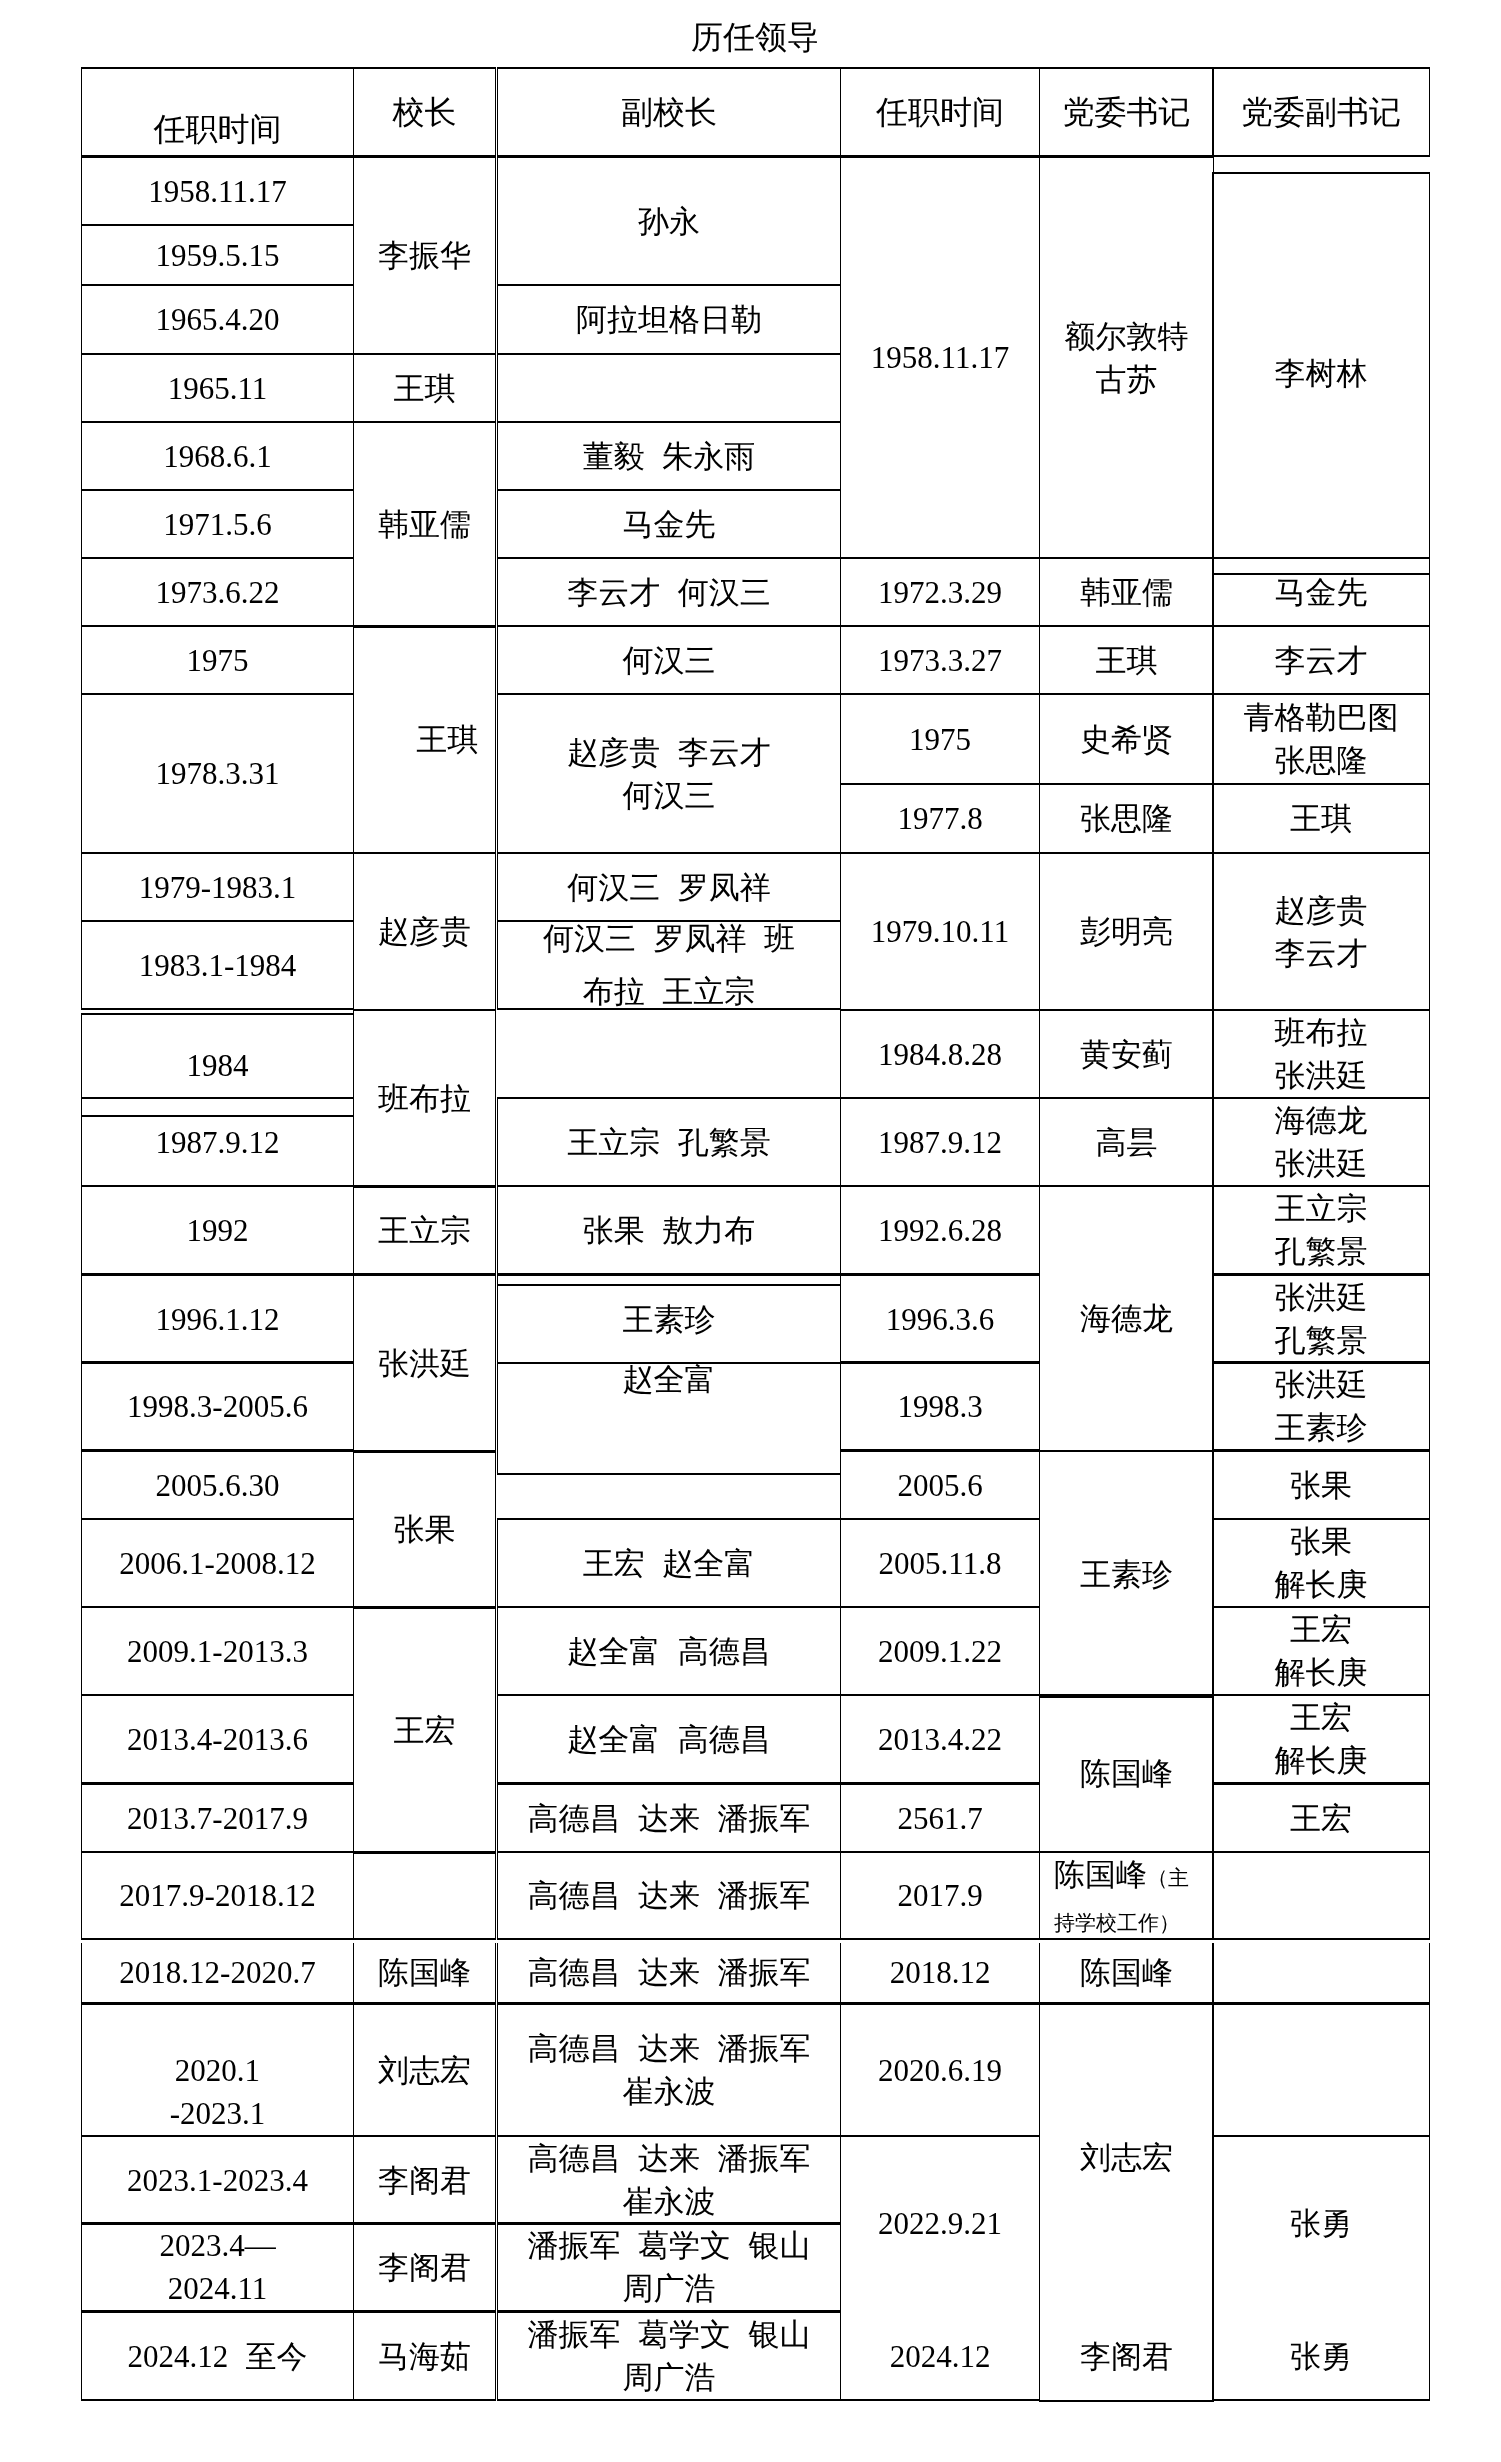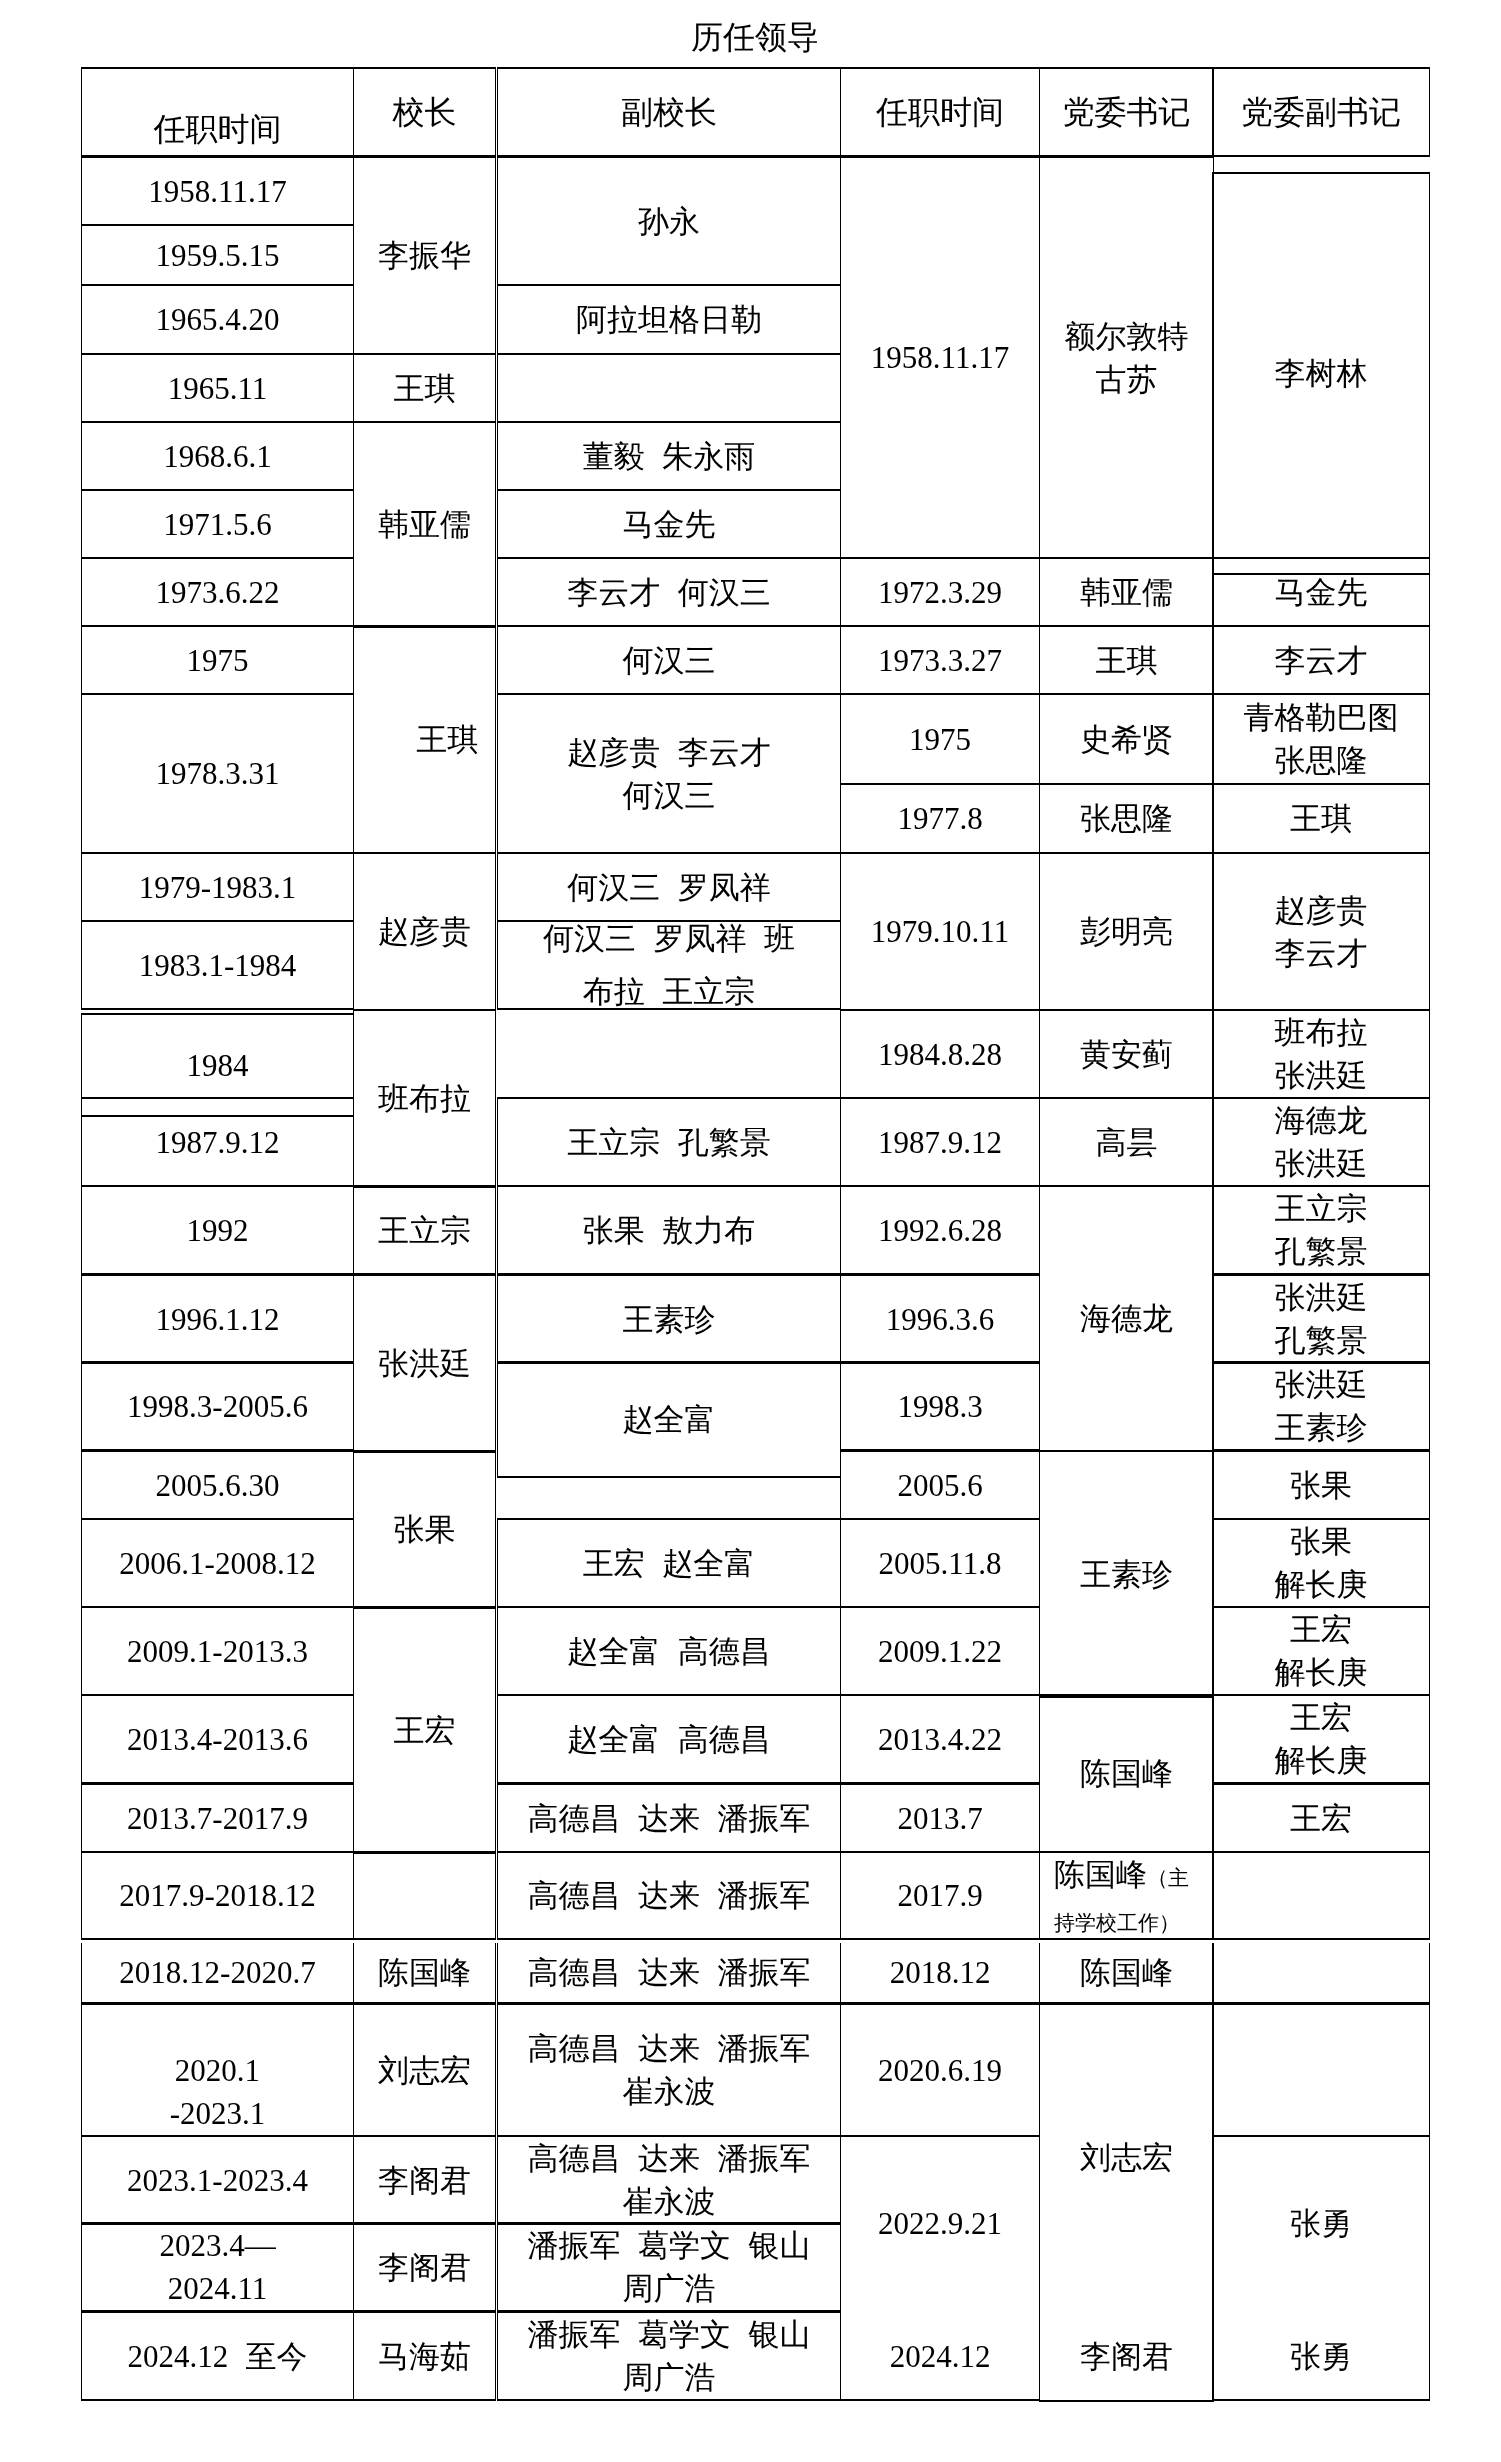--- a/index.html
+++ b/index.html
@@ -102,21 +102,21 @@
   <div class="cell c2" style="top:557px;height:70px">李云才 何汉三</div>
   <div class="cell c2" style="top:625px;height:70px">何汉三</div>
   <div class="cell c2" style="top:693px;height:161px">赵彦贵 李云才
 何汉三</div>
   <div class="cell c2" style="top:852px;height:70px">何汉三 罗凤祥</div>
   <div class="cell c2 lh-wide" style="top:920px;height:90px">何汉三 罗凤祥 班
 布拉 王立宗</div>
   <div class="cell c2" style="top:1097px;height:90px">王立宗 孔繁景</div>
   <div class="cell c2" style="top:1185px;height:90px">张果 敖力布</div>
   <div class="cell c2" style="top:1274px;height:90px">王素珍</div>
-  <div class="cell c2" style="top:1361px;height:117px">赵全富</div>
+  <div class="cell c2" style="top:1284px;height:191px">赵全富</div>
   <div class="cell c2" style="top:1518px;height:90px">王宏 赵全富</div>
   <div class="cell c2" style="top:1606px;height:90px">赵全富 高德昌</div>
   <div class="cell c2" style="top:1694px;height:90px">赵全富 高德昌</div>
   <div class="cell c2" style="top:1783px;height:70px">高德昌 达来 潘振军</div>
   <div class="cell c2" style="top:1851px;height:89px">高德昌 达来 潘振军</div>
   <div class="cell c2 no-top" style="top:1943px;height:61px">高德昌 达来 潘振军</div>
   <div class="cell c2" style="top:2003px;height:134px">高德昌 达来 潘振军
 崔永波</div>
   <div class="cell c2" style="top:2135px;height:90px">高德昌 达来 潘振军
 崔永波</div>
@@ -133,21 +133,21 @@
   <div class="cell c3" style="top:852px;height:159px">1979.10.11</div>
   <div class="cell c3" style="top:1009px;height:90px">1984.8.28</div>
   <div class="cell c3" style="top:1097px;height:90px">1987.9.12</div>
   <div class="cell c3" style="top:1185px;height:90px">1992.6.28</div>
   <div class="cell c3" style="top:1274px;height:90px">1996.3.6</div>
   <div class="cell c3" style="top:1361px;height:90px">1998.3</div>
   <div class="cell c3" style="top:1450px;height:70px">2005.6</div>
   <div class="cell c3" style="top:1518px;height:90px">2005.11.8</div>
   <div class="cell c3" style="top:1606px;height:90px">2009.1.22</div>
   <div class="cell c3" style="top:1694px;height:90px">2013.4.22</div>
-  <div class="cell c3" style="top:1783px;height:70px">2013.7</div>
+  <div class="cell c3" style="top:1783px;height:70px">2561.7</div>
   <div class="cell c3" style="top:1851px;height:89px">2017.9</div>
   <div class="cell c3 no-top" style="top:1943px;height:61px">2018.12</div>
   <div class="cell c3" style="top:2003px;height:134px">2020.6.19</div>
   <div class="cell c3 multi" style="top:2135px;height:266px">
     <span class="pos" style="top:71px">2022.9.21</span>
     <span class="pos" style="top:204px">2024.12</span>
   </div>
 
   <div class="cell c4" style="top:156px;height:403px">额尔敦特
 古苏</div>

